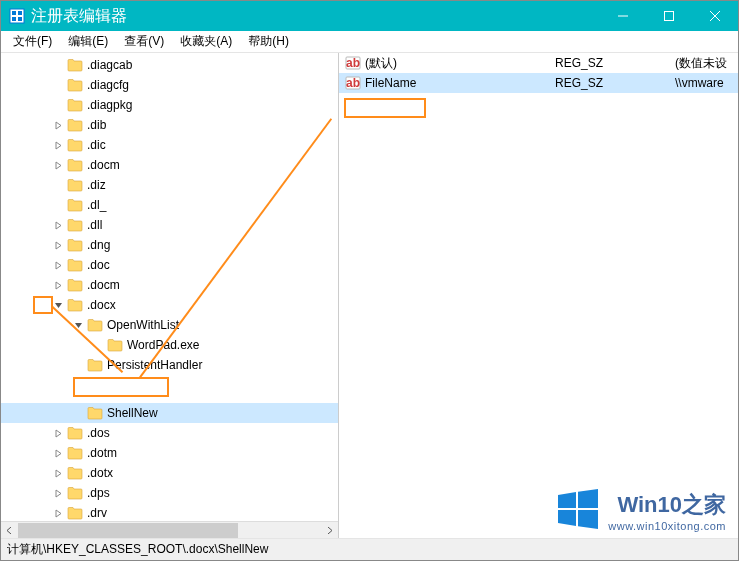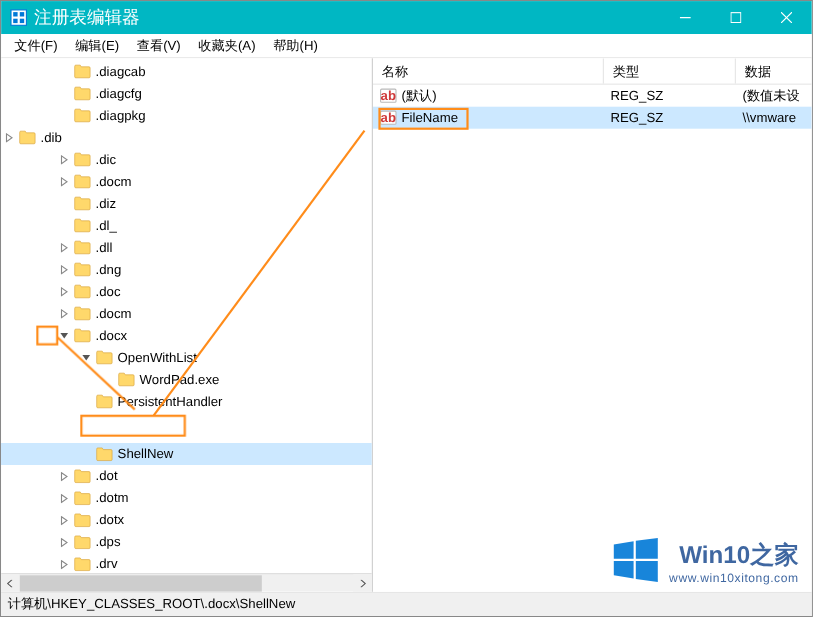--- a/index.html
+++ b/index.html
@@ -124,21 +124,21 @@
           </div>
           <div class="tree-item" style="padding-left: 50px;">
             <span class="expand-toggle"></span>
             <span class="folder-icon">
               <svg viewBox="0 0 16 14">
                 <path d="M1 3 L1 12 Q1 13 2 13 L14 13 Q15 13 15 12 L15 4 Q15 3 14 3 L7 3 L6 1.5 L2 1.5 Q1 1.5 1 2.5 Z" fill="#ffd86b" stroke="#d9a43a" stroke-width="0.6"></path>
               </svg>
             </span>
             <span class="tree-label">.diagpkg</span>
           </div>
-          <div class="tree-item" style="">
+          <div class="tree-item" style="padding-left: 50px;">
             <span class="expand-toggle">
               <svg viewBox="0 0 9 9">
                 <path d="M2 1 L7 4.5 L2 8 Z" fill="none" stroke="#888" stroke-width="1"></path>
               </svg>
             </span>
             <span class="folder-icon">
               <svg viewBox="0 0 16 14">
                 <path d="M1 3 L1 12 Q1 13 2 13 L14 13 Q15 13 15 12 L15 4 Q15 3 14 3 L7 3 L6 1.5 L2 1.5 Q1 1.5 1 2.5 Z" fill="#ffd86b" stroke="#d9a43a" stroke-width="0.6"></path>
               </svg>
             </span>
@@ -297,21 +297,21 @@
             <span class="expand-toggle">
               <svg viewBox="0 0 9 9">
                 <path d="M2 1 L7 4.5 L2 8 Z" fill="none" stroke="#888" stroke-width="1"></path>
               </svg>
             </span>
             <span class="folder-icon">
               <svg viewBox="0 0 16 14">
                 <path d="M1 3 L1 12 Q1 13 2 13 L14 13 Q15 13 15 12 L15 4 Q15 3 14 3 L7 3 L6 1.5 L2 1.5 Q1 1.5 1 2.5 Z" fill="#ffd86b" stroke="#d9a43a" stroke-width="0.6"></path>
               </svg>
             </span>
-            <span class="tree-label">.dot</span>
+            <span class="tree-label">.dos</span>
           </div>
           <div class="tree-item" style="padding-left: 50px; align-items: center;">
             <span class="expand-toggle">
               <svg viewBox="0 0 9 9">
                 <path d="M2 1 L7 4.5 L2 8 Z" fill="none" stroke="#888" stroke-width="1"></path>
               </svg>
             </span>
             <span class="folder-icon">
               <svg viewBox="0 0 16 14">
                 <path d="M1 3 L1 12 Q1 13 2 13 L14 13 Q15 13 15 12 L15 4 Q15 3 14 3 L7 3 L6 1.5 L2 1.5 Q1 1.5 1 2.5 Z" fill="#ffd86b" stroke="#d9a43a" stroke-width="0.6"></path>
@@ -380,25 +380,20 @@
         </div>
       <div class="hscroll-btn">
           <svg width="7" height="7" viewBox="0 0 7 7">
             <path d="M2 0 L6 3.5 L2 7" fill="none" stroke="#555"></path>
           </svg>
         </div>
     </div>
   </div>
 
   <div class="list-panel">
-    <div class="list-header">
-      <div class="list-header-col" style="width:210px">名称</div>
-      <div class="list-header-col" style="width:120px">类型</div>
-      <div class="list-header-col" style="flex:1;border-right:none">数据</div>
-    </div>
     <div class="list-body" id="list-body">
         <div class="list-row">
           <div class="list-cell" style="width: 210px;">
             <span class="string-icon">
               <svg viewBox="0 0 16 16">
                 <rect x="1" y="2" width="14" height="12" rx="1" fill="#fff" stroke="#b9b9b9"></rect>
                 <text x="8" y="12" font-size="8" text-anchor="middle" fill="#d03b3b" font-weight="bold">ab</text>
               </svg>
             </span>
             <span>(默认)</span>

